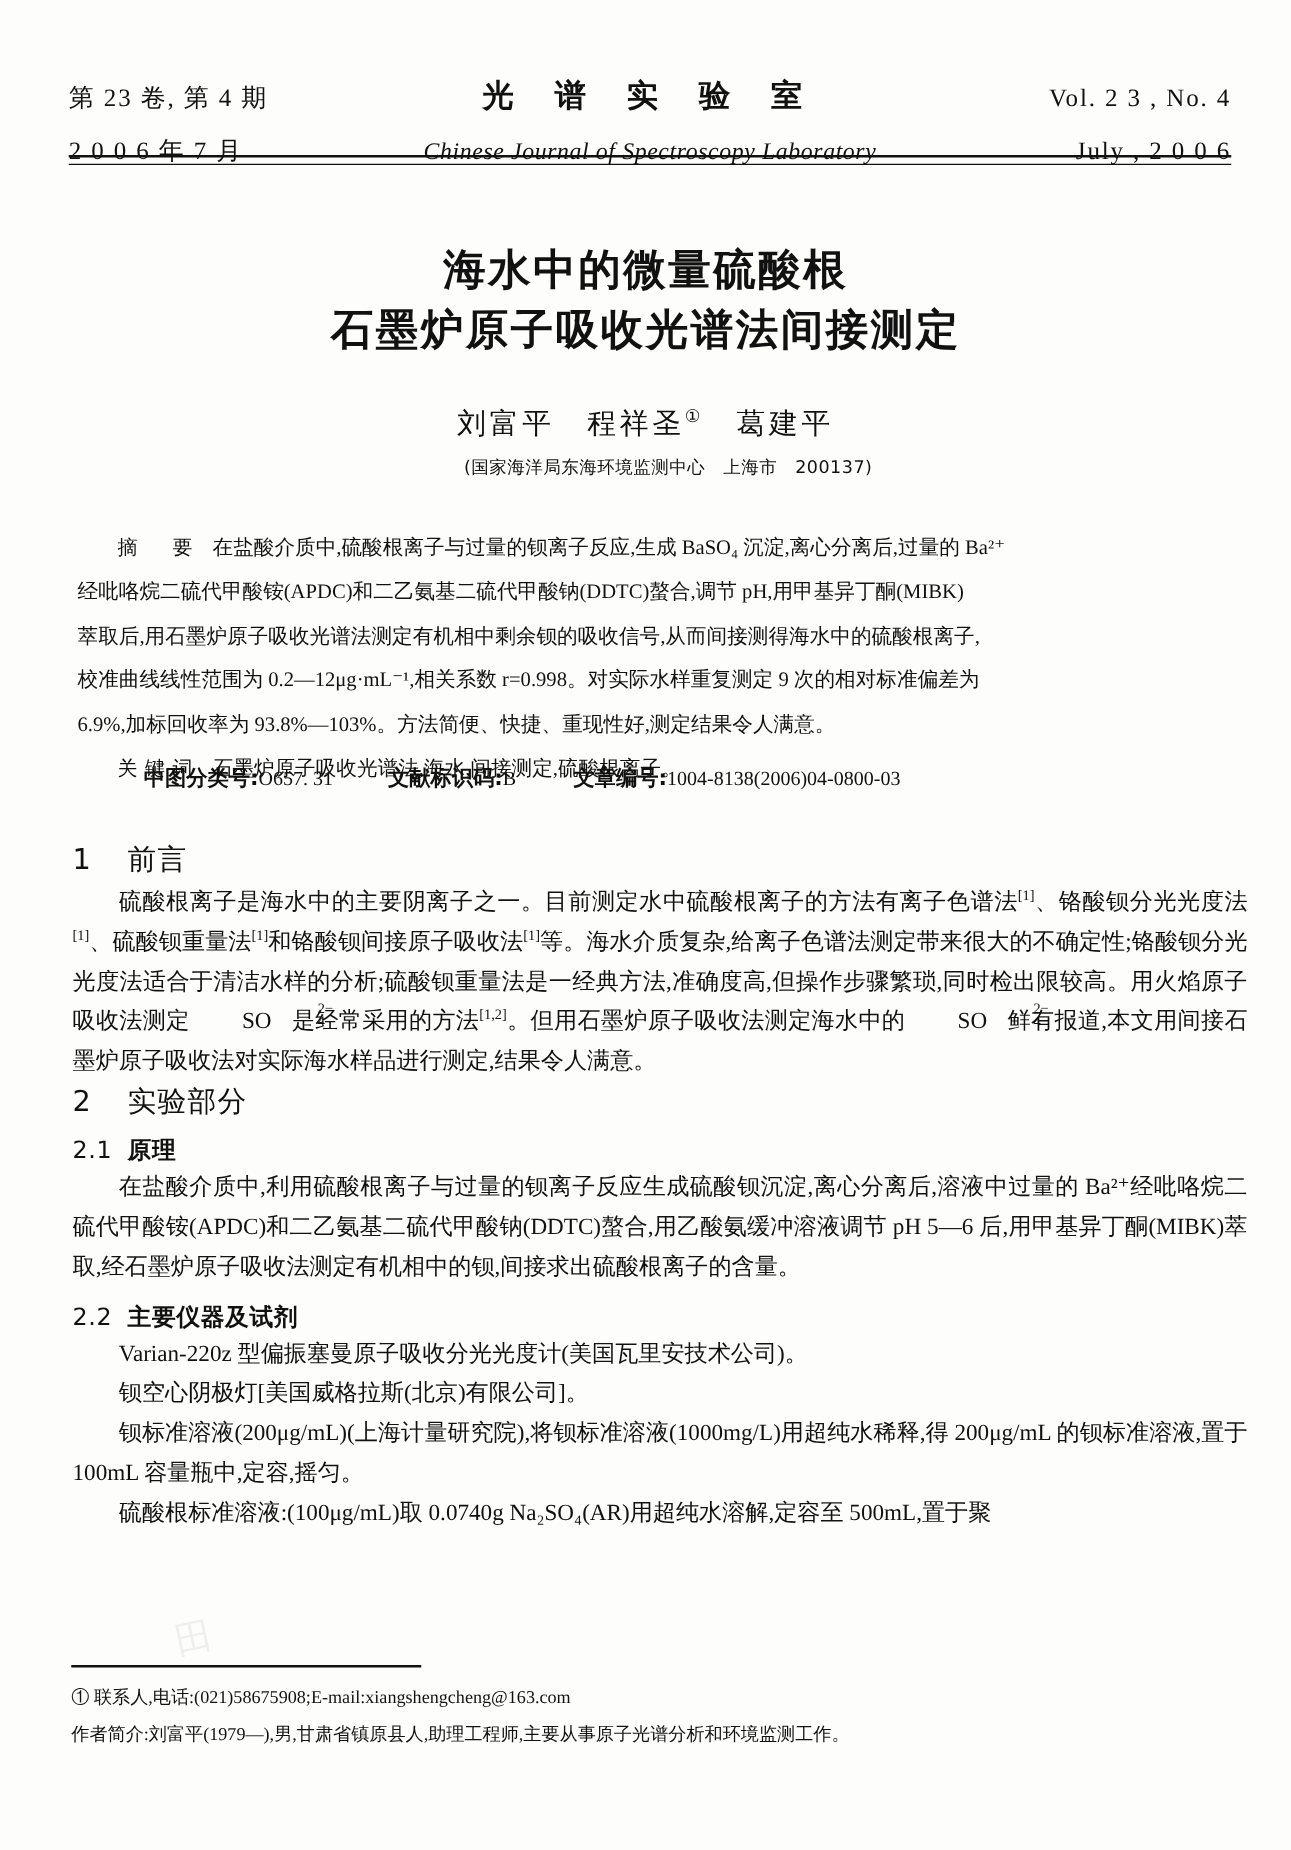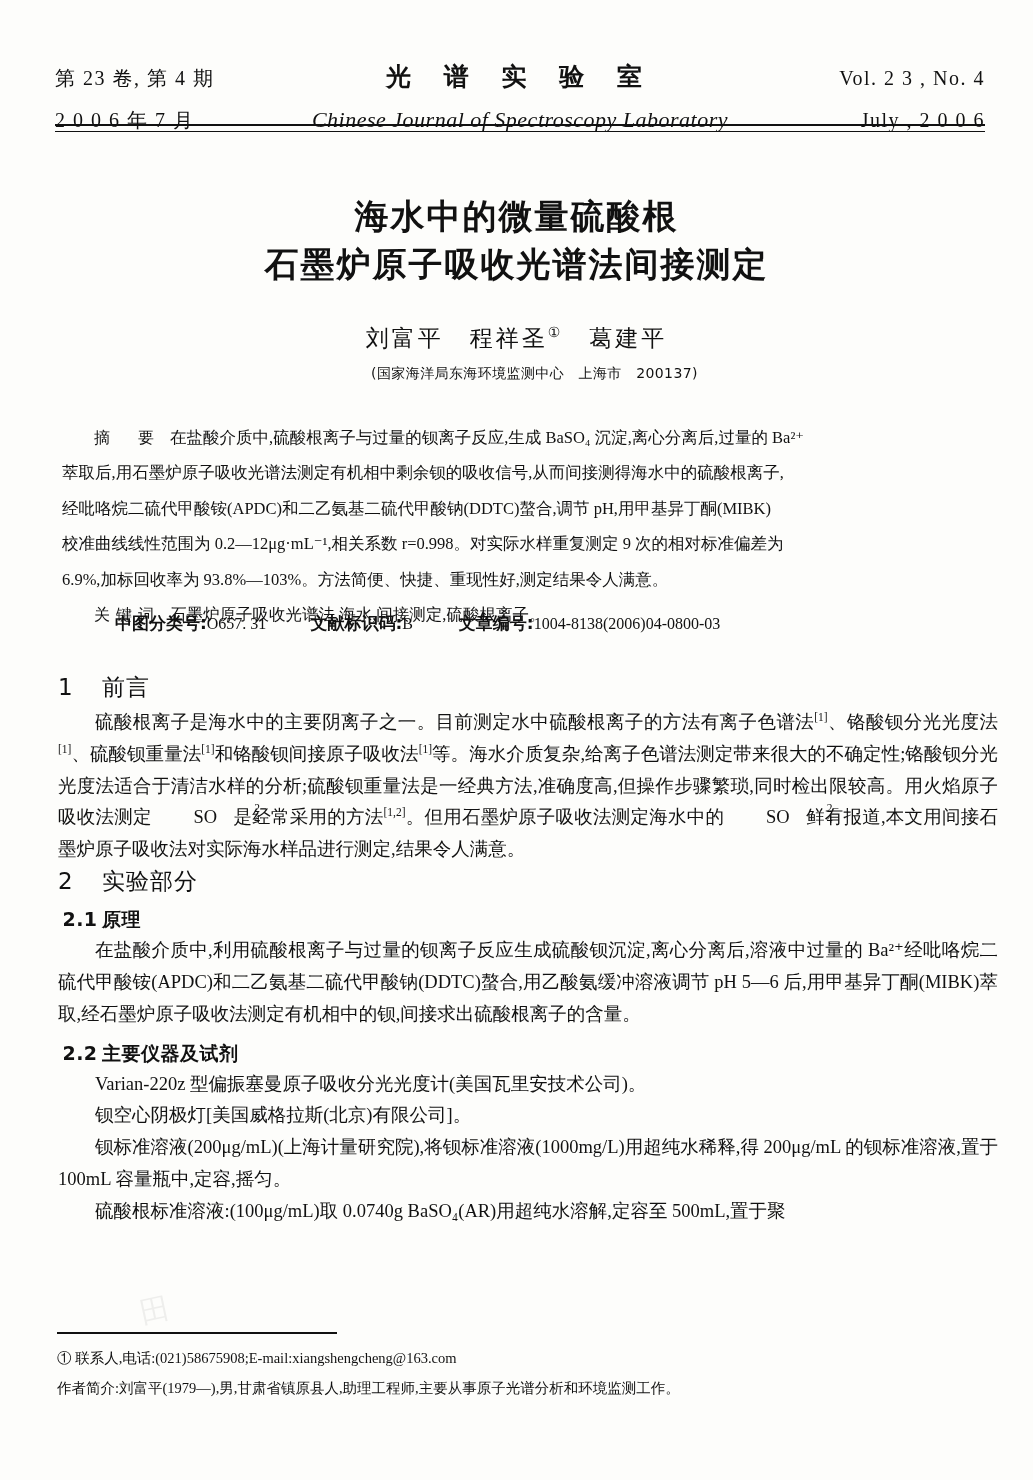--- a/index.html
+++ b/index.html
@@ -31,21 +31,21 @@
   .mast-left{width:230px;}
   .mast-right{width:230px;text-align:right;}
   .mast-center{
     flex:1;text-align:center;white-space:nowrap;
   }
   .journal-cn{
     font-size:25px;font-weight:bold;letter-spacing:12px;
     font-family:"DejaVu Sans","Liberation Sans",sans-serif;
   }
   .journal-en{
-    font-size:22px;font-style:italic;letter-spacing:0.5px;
+    font-size:19px;font-style:italic;letter-spacing:0.5px;
     font-family:"Liberation Serif","DejaVu Serif",serif;
   }
   .rule-double{
     position:absolute;left:55px;top:124px;width:930px;height:5px;
     border-top:2.5px solid #111;border-bottom:1.2px solid #111;
   }
   
   .title-block{
     position:absolute;left:0;right:0;top:192px;text-align:center;
   }
@@ -88,21 +88,21 @@
   }
   h2.sec{
     margin:0 0 4px 0;font-size:23px;font-weight:normal;letter-spacing:1px;
     font-family:"DejaVu Sans","Liberation Sans",sans-serif;
   }
   h2.sec .num{display:inline-block;min-width:44px;}
   h3.subsec{
     margin:10px 0 2px 0;font-size:19px;font-weight:bold;letter-spacing:0.5px;
     font-family:"DejaVu Sans","Liberation Sans",sans-serif;
   }
-  h3.subsec .num{display:inline-block;min-width:44px;font-weight:bold;text-align:center;}
+  h3.subsec .num{display:inline-block;min-width:44px;font-weight:normal;}
   p.para{
     margin:0;font-size:18.5px;line-height:1.72;text-align:justify;
     text-indent:37px;
     font-family:"Liberation Serif","DejaVu Serif",serif;
   }
   p.item{
     margin:0;font-size:18.5px;line-height:1.72;text-indent:37px;
     text-align:left;
     font-family:"Liberation Serif","DejaVu Serif",serif;
   }
@@ -157,22 +157,22 @@
     <div class="title-line">海水中的微量硫酸根</div>
     <div class="title-line">石墨炉原子吸收光谱法间接测定</div>
     <div class="authors">
       <span>刘富平　程祥圣</span><sup>①</sup><span>　葛建平</span>
     </div>
     <div class="affil">(国家海洋局东海环境监测中心　上海市　200137)</div>
   </div>
 
   <div class="abstract">
     <p class="indent"><span class="lbl">摘　要</span><span>在盐酸介质中,硫酸根离子与过量的钡离子反应,生成 BaSO₄ 沉淀,离心分离后,过量的 Ba²⁺</span></p>
+    <p>经吡咯烷二硫代甲酸铵(APDC)和二乙氨基二硫代甲酸钠(DDTC)螯合,调节 pH,用甲基异丁酮(MIBK)</p>
     <p>萃取后,用石墨炉原子吸收光谱法测定有机相中剩余钡的吸收信号,从而间接测得海水中的硫酸根离子,</p>
-    <p>经吡咯烷二硫代甲酸铵(APDC)和二乙氨基二硫代甲酸钠(DDTC)螯合,调节 pH,用甲基异丁酮(MIBK)</p>
     <p>校准曲线线性范围为 0.2—12μg·mL⁻¹,相关系数 r=0.998。对实际水样重复测定 9 次的相对标准偏差为</p>
     <p>6.9%,加标回收率为 93.8%—103%。方法简便、快捷、重现性好,测定结果令人满意。</p>
     <p class="indent kw"><span class="lbl">关键词</span><span>石墨炉原子吸收光谱法,海水,间接测定,硫酸根离子。</span></p>
   </div>
 
   <div class="codes">
     <b>中图分类号:</b><span>O657. 31</span><span class="gap1"></span><b>文献标识码:</b><span>B</span><span class="gap2"></span><b>文章编号:</b><span>1004-8138(2006)04-0800-03</span>
   </div>
 
   <div class="body">
@@ -185,21 +185,21 @@
 
     <h3 class="subsec"><span class="num">2.1</span><span>原理</span></h3>
 
     <p class="para">在盐酸介质中,利用硫酸根离子与过量的钡离子反应生成硫酸钡沉淀,离心分离后,溶液中过量的 Ba²⁺经吡咯烷二硫代甲酸铵(APDC)和二乙氨基二硫代甲酸钠(DDTC)螯合,用乙酸氨缓冲溶液调节 pH 5—6 后,用甲基异丁酮(MIBK)萃取,经石墨炉原子吸收法测定有机相中的钡,间接求出硫酸根离子的含量。</p>
 
     <h3 class="subsec"><span class="num">2.2</span><span>主要仪器及试剂</span></h3>
 
     <p class="item">Varian-220z 型偏振塞曼原子吸收分光光度计(美国瓦里安技术公司)。</p>
     <p class="item">钡空心阴极灯[美国威格拉斯(北京)有限公司]。</p>
     <p class="para">钡标准溶液(200μg/mL)(上海计量研究院),将钡标准溶液(1000mg/L)用超纯水稀释,得 200μg/mL 的钡标准溶液,置于 100mL 容量瓶中,定容,摇匀。</p>
-    <p class="para">硫酸根标准溶液:(100μg/mL)取 0.0740g BaSO₄(AR)用超纯水溶解,定容至 500mL,置于聚</p>
+    <p class="para">硫酸根标准溶液:(100μg/mL)取 0.0740g Na₂SO₄(AR)用超纯水溶解,定容至 500mL,置于聚</p>
   </div>
 
   <div class="watermark">田</div>
 
   <div class="fn-rule"></div>
   <div class="footnotes">
     <p>① 联系人,电话:(021)58675908;E-mail:xiangshengcheng@163.com</p>
     <p>作者简介:刘富平(1979—),男,甘肃省镇原县人,助理工程师,主要从事原子光谱分析和环境监测工作。</p>
   </div>
 

